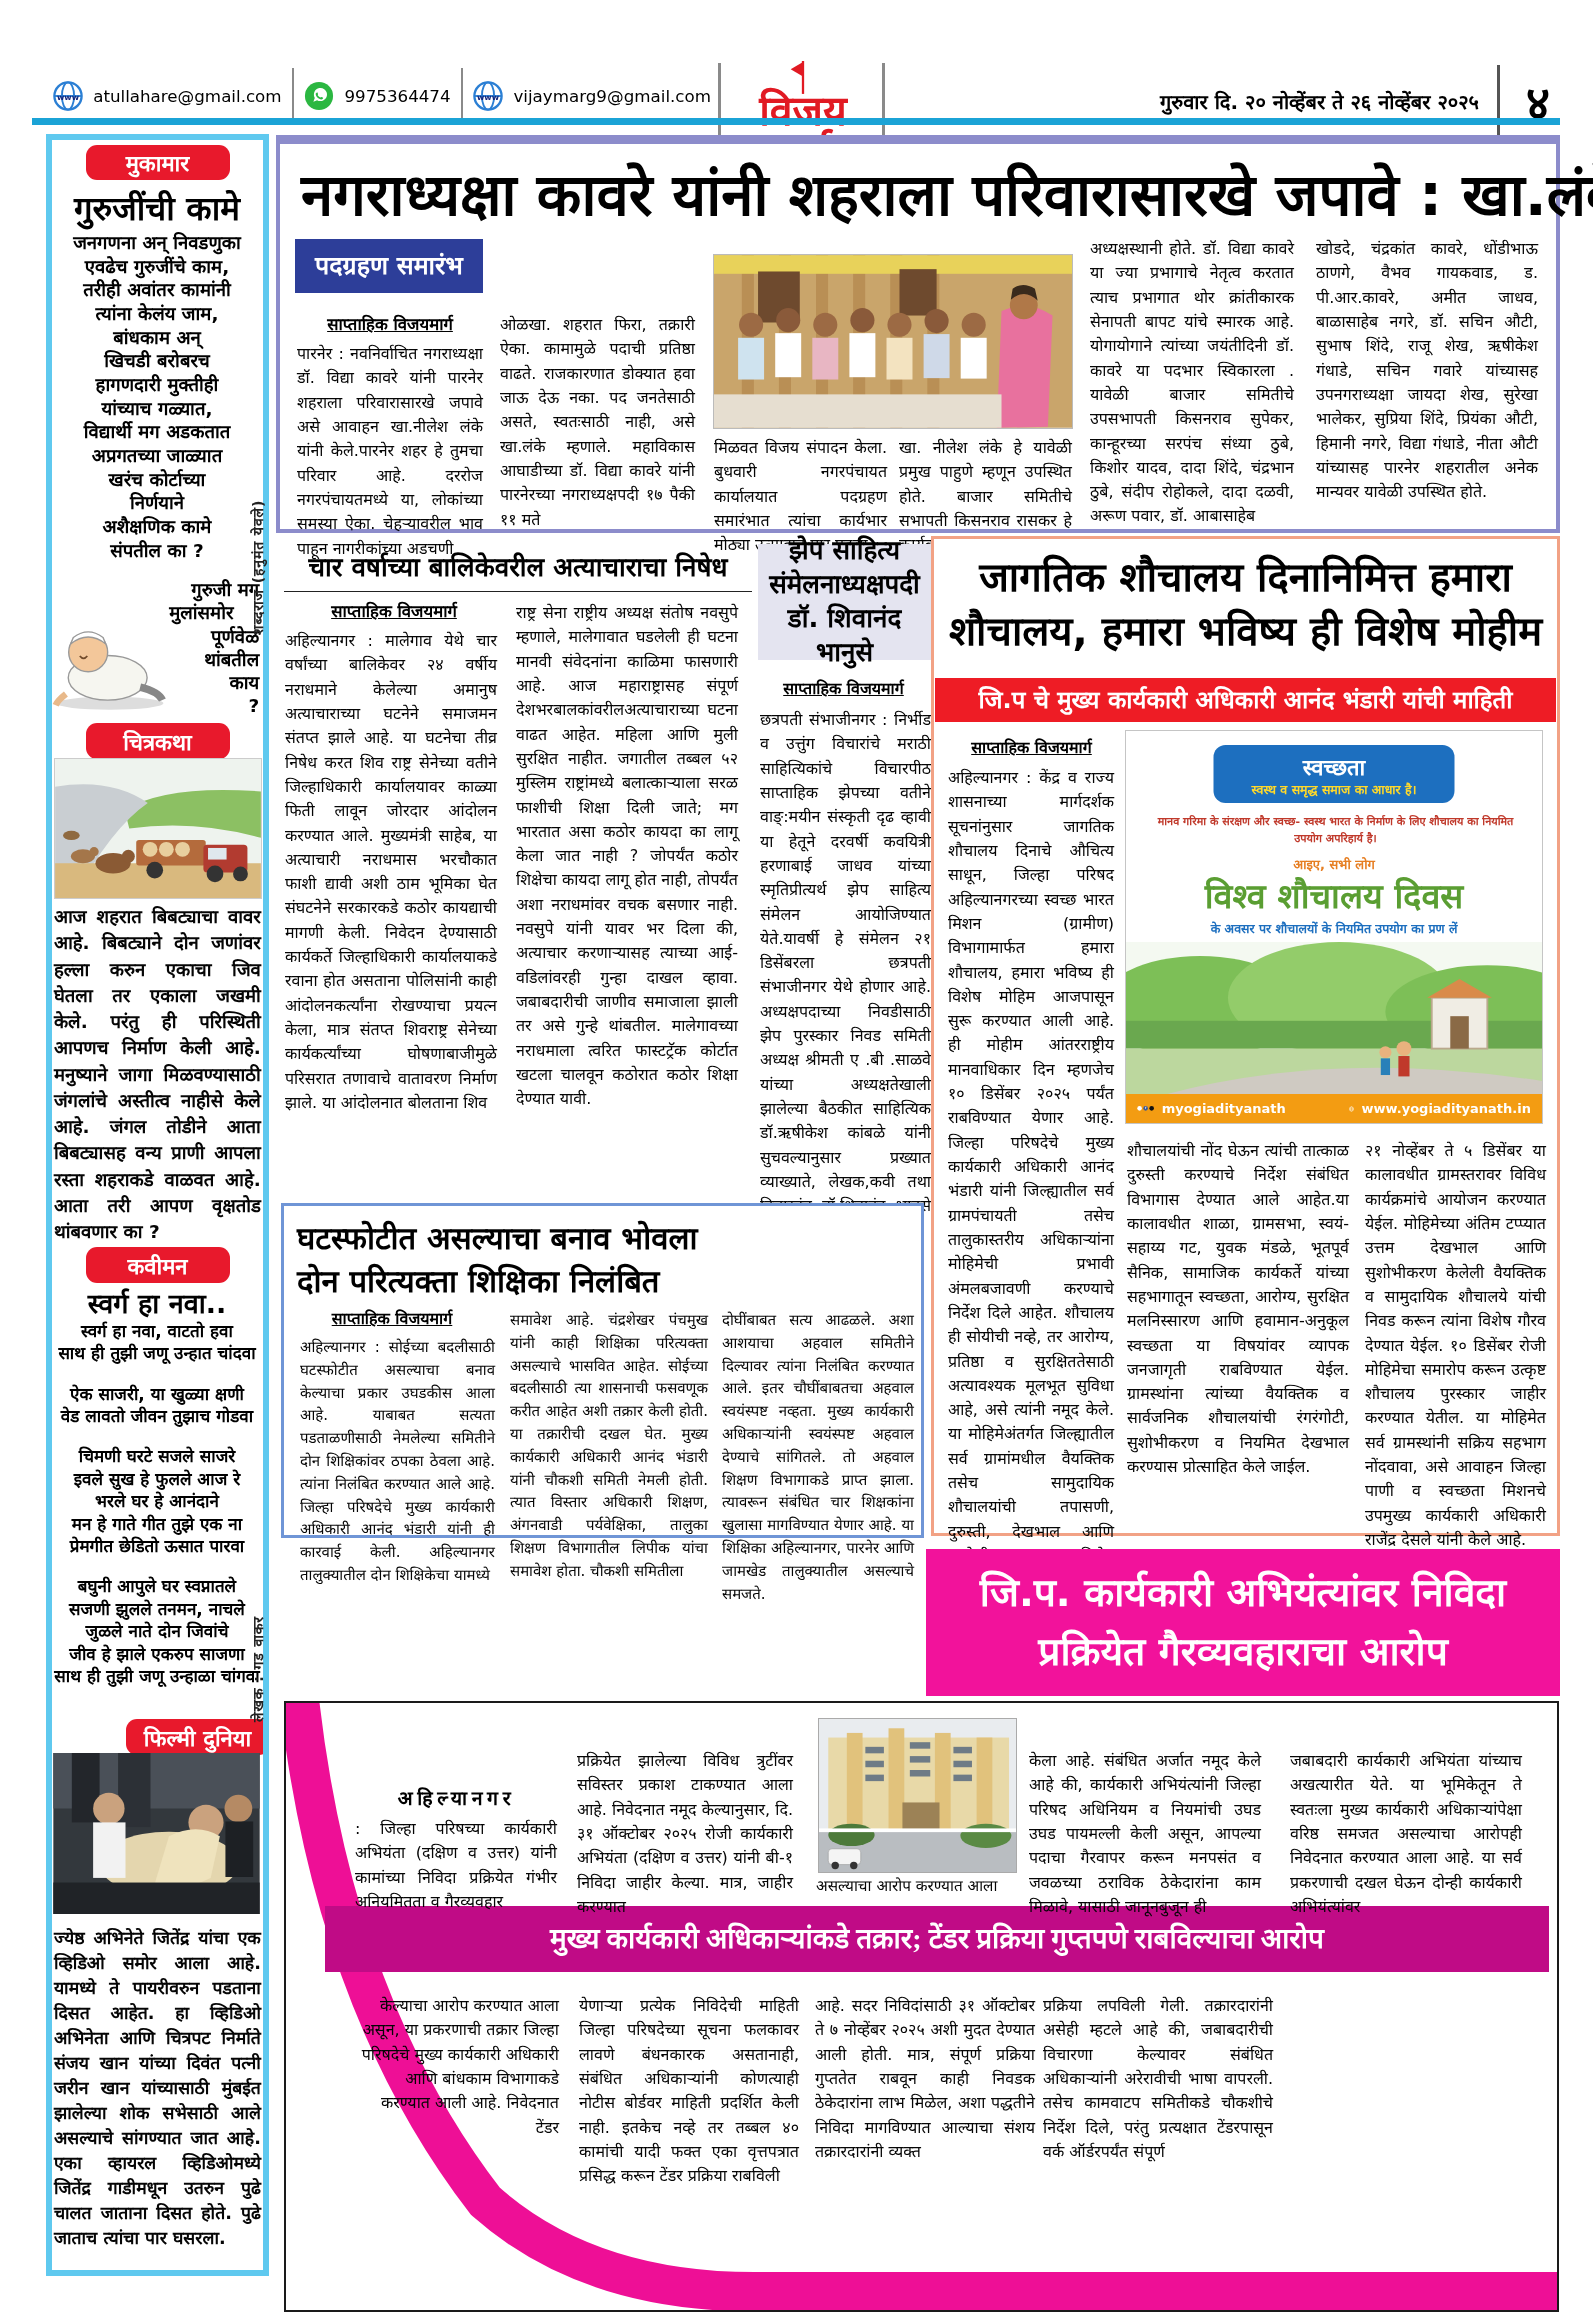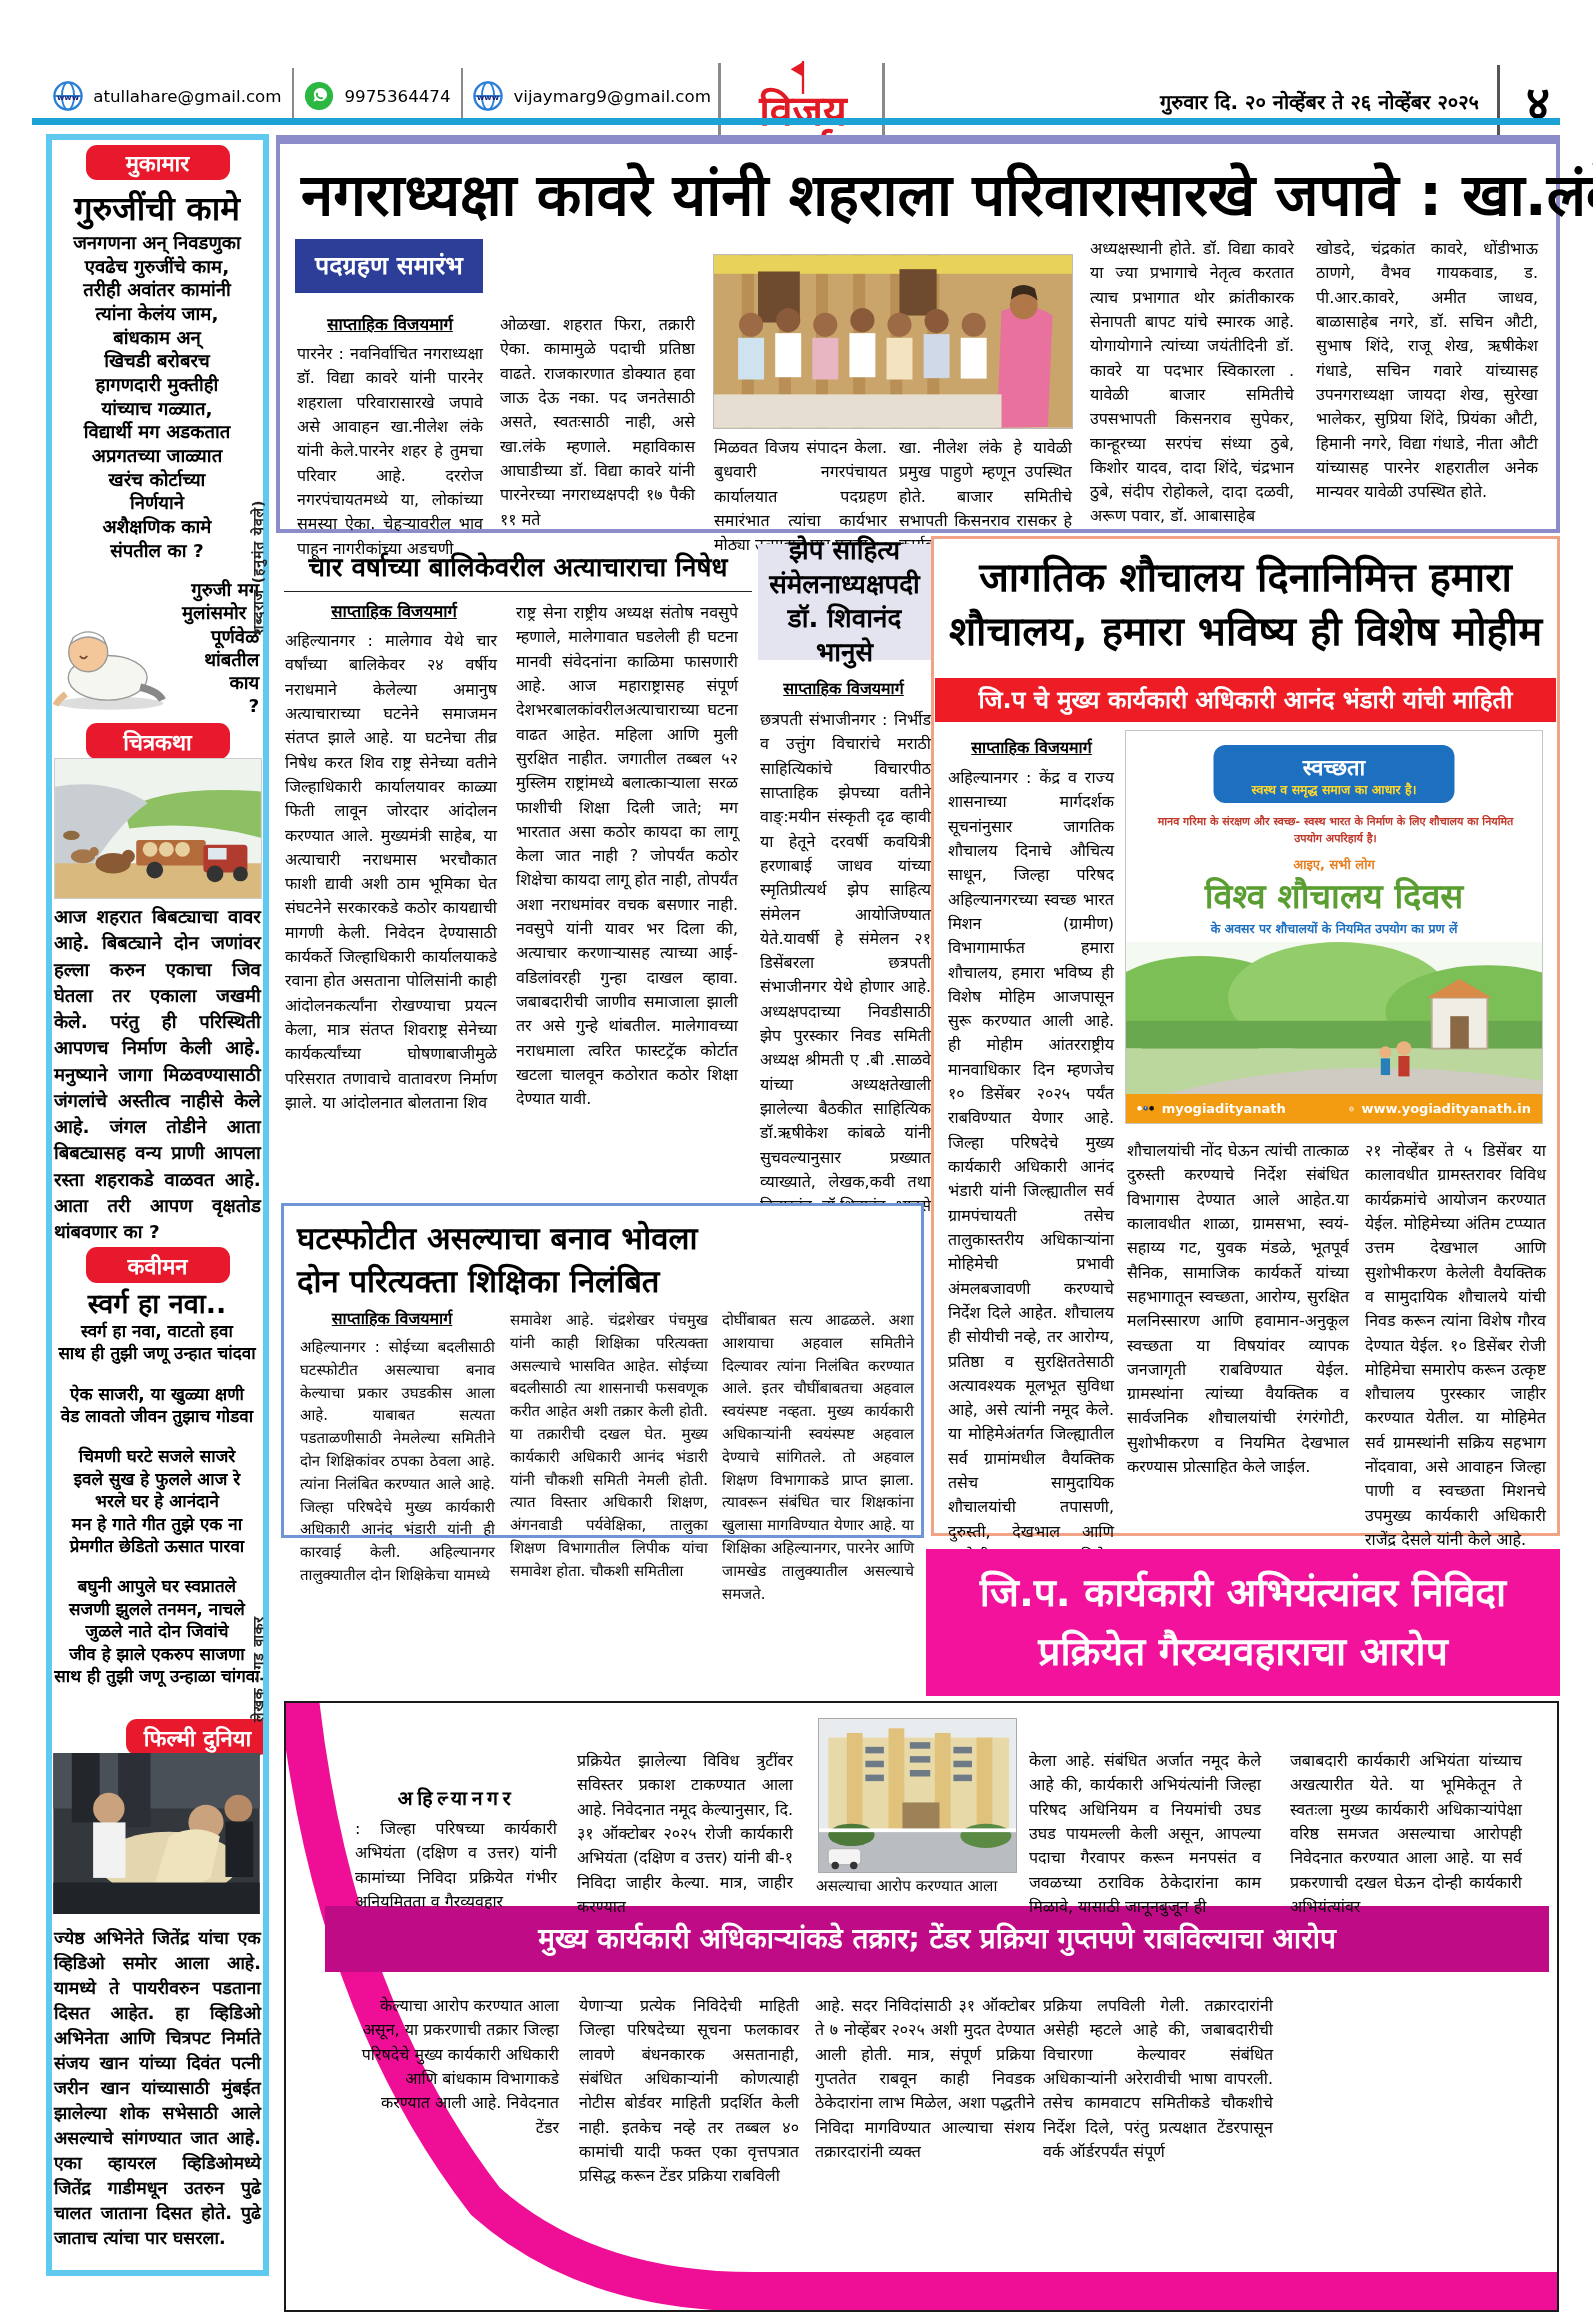--- a/index.html
+++ b/index.html
@@ -88,21 +88,21 @@
         <ellipse cx="125" cy="270" rx="115" ry="14" fill="#ddd"></ellipse>
         <ellipse cx="120" cy="215" rx="85" ry="48" fill="#f6f6f0" stroke="#999" stroke-width="3"></ellipse>
         <circle cx="78" cy="160" r="42" fill="#f3c79a" stroke="#999" stroke-width="3"></circle>
         <path d="M40 142 Q78 112 116 142 L110 128 Q78 104 46 128 Z" fill="#fff" stroke="#999" stroke-width="3"></path>
         <path d="M60 168 q8 10 16 0" stroke="#704a2a" stroke-width="4" fill="none"></path>
         <path d="M190 235 q40 10 48 28" stroke="#888" stroke-width="16" fill="none"></path>
         <path d="M30 250 q-18 14 -22 24" stroke="#e8b98a" stroke-width="14" fill="none"></path>
       </svg>
       <div class="abs" style="right:2.8px;top:0;width:90px;">
           <div class="pline" style="text-align:right;font-size:18.5px;line-height:1.26;">गुरुजी मग</div>
-          <div class="pline" style="text-align:center;font-size:18.5px;line-height:1.26;">मुलांसमोर</div>
+          <div class="pline" style="text-align:left;font-size:18.5px;line-height:1.26;">मुलांसमोर</div>
           <div class="pline" style="text-align:right;font-size:18.5px;line-height:1.26;">पूर्णवेळ</div>
           <div class="pline" style="text-align:right;font-size:18.5px;line-height:1.26;">थांबतील</div>
           <div class="pline" style="text-align:right;font-size:18.5px;line-height:1.26;">काय</div>
           <div class="pline" style="text-align:right;font-size:18.5px;line-height:1.26;">?</div>
         </div>
     </div>
 
     <div class="abs pill" style="top:583px;">चित्रकथा</div>
     <svg width="206" height="139" viewBox="0 0 444 300" style="position:absolute;left:1.9px;top:618px;border:0.5px solid #ccc;">
       <rect width="444" height="300" fill="#eef3ee"></rect>
@@ -283,21 +283,21 @@
   <div class="abs" style="left:297px;top:1259px;width:612px;text-align:left;font-size:31px;font-weight:bold;">दोन परित्यक्ता शिक्षिका निलंबित</div>
   <div class="abs byline" style="left:304px;top:1307px;width:176px;font-size:16px;">साप्ताहिक विजयमार्ग</div>
   <div class="abs bodytxt" style="left:300px;top:1336px;width:195px;font-size:15px;">अहिल्यानगर : सोईच्या बदलीसाठी घटस्फोटीत असल्याचा बनाव केल्याचा प्रकार उघडकीस आला आहे. याबाबत सत्यता पडताळणीसाठी नेमलेल्या समितीने दोन शिक्षिकांवर ठपका ठेवला आहे. त्यांना निलंबित करण्यात आले आहे. जिल्हा परिषदेचे मुख्य कार्यकारी अधिकारी आनंद भंडारी यांनी ही कारवाई केली.  अहिल्यानगर तालुक्यातील दोन शिक्षिकेचा यामध्ये</div>
   <div class="abs bodytxt" style="left:510px;top:1309px;width:198px;font-size:15px;">समावेश आहे. चंद्रशेखर पंचमुख यांनी काही शिक्षिका परित्यक्ता असल्याचे भासवित आहेत. सोईच्या बदलीसाठी त्या शासनाची फसवणूक करीत आहेत अशी तक्रार केली होती. या तक्रारीची दखल घेत. मुख्य कार्यकारी अधिकारी आनंद भंडारी यांनी चौकशी समिती नेमली होती. त्यात विस्तार अधिकारी शिक्षण, अंगनवाडी पर्यवेक्षिका, तालुका शिक्षण विभागातील लिपीक यांचा समावेश होता. चौकशी समितीला</div>
   <div class="abs bodytxt" style="left:722px;top:1309px;width:192px;font-size:15px;">दोघींबाबत सत्य आढळले. अशा आशयाचा अहवाल समितीने दिल्यावर त्यांना निलंबित करण्यात आले. इतर चौघींबाबतचा अहवाल स्वयंस्पष्ट नव्हता. मुख्य कार्यकारी अधिकाऱ्यांनी स्वयंस्पष्ट अहवाल देण्याचे सांगितले. तो अहवाल शिक्षण विभागाकडे प्राप्त झाला. त्यावरून संबंधित चार शिक्षकांना खुलासा मागविण्यात येणार आहे. या शिक्षिका अहिल्यानगर, पारनेर आणि जामखेड तालुक्यातील असल्याचे समजते.</div>
 
   <div class="abs" style="left:926px;top:1549px;width:634px;height:147px;background:#F2129B;display:flex;align-items:center;">
     <div style="width:100%;text-align:center;color:#fff;font-size:39px;font-weight:bold;line-height:1.5;">जि.प. कार्यकारी अभियंत्यांवर निविदा प्रक्रियेत गैरव्यवहाराचा आरोप</div>
   </div>
 
-  <div class="abs" style="left:284px;top:1701px;width:1275px;height:611px;border:2.3px solid #1a1a1a;box-sizing:border-box;background:#fff;overflow:hidden;">
+  <div class="abs" style="left:284px;top:1701px;width:1275px;height:611px;border:2.3px solid #1a1a1a;box-sizing:border-box;background:#fff;overflow:hidden;font-family:Liberation Serif, serif;">
     <svg width="1275" height="611" viewBox="0 0 2750 1318" style="position:absolute;left:0;top:0;">
       <path d="M 25 -40 Q 95 640 430 1075 Q 650 1270 1010 1270 L 2752 1270" fill="none" stroke="#EE0F96" stroke-width="85"></path>
     </svg>
     <div style="position:absolute;left:39px;top:203px;width:1224px;height:66px;background:#C00B86;">
       <div class="nowrap" style="text-align:center;color:#fff;font-size:28px;font-weight:bold;line-height:66px;">मुख्य कार्यकारी अधिकाऱ्यांकडे तक्रार; टेंडर प्रक्रिया गुप्तपणे राबविल्याचा आरोप</div>
     </div>
   </div>
 
   <svg width="197" height="153" viewBox="0 0 425 330" style="position:absolute;left:818px;top:1718px;border:0.5px solid #aaa;background:#fff;">
     <rect width="425" height="330" fill="#e9ecef"></rect>

